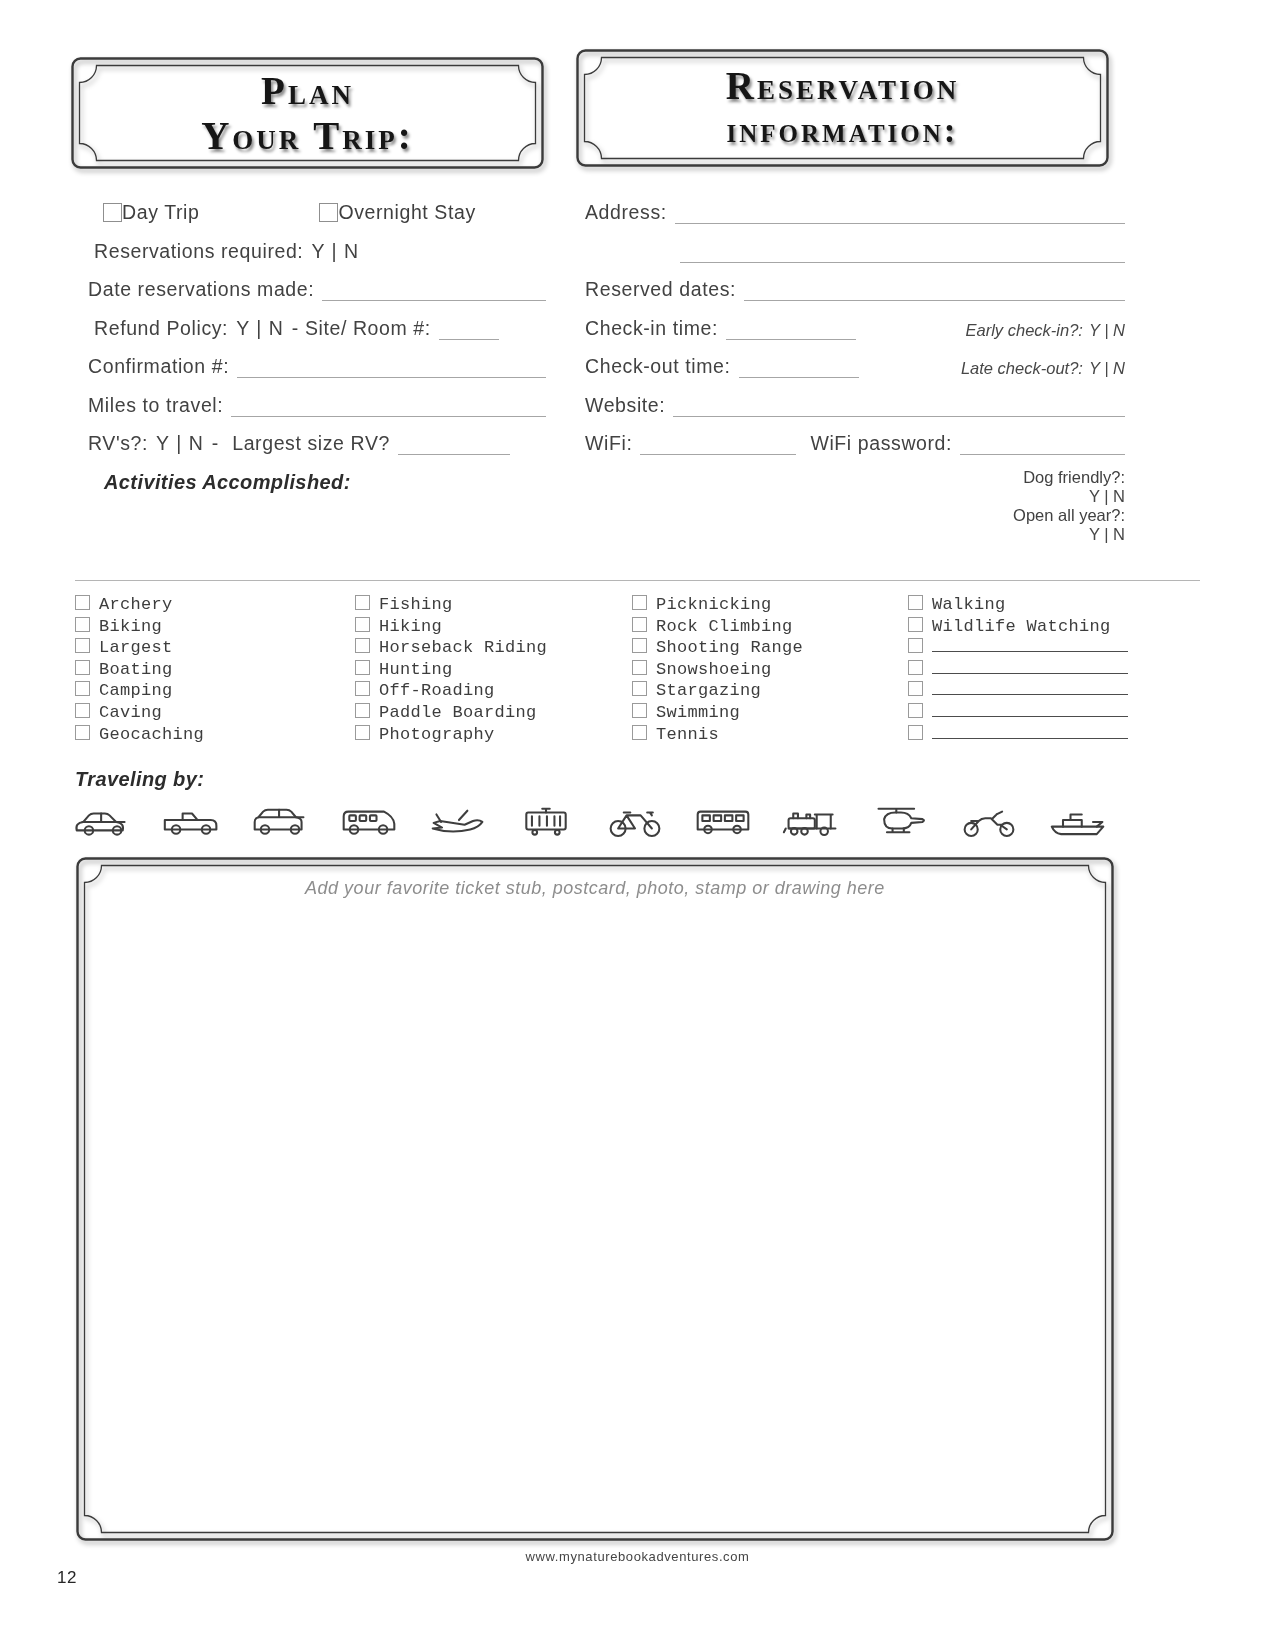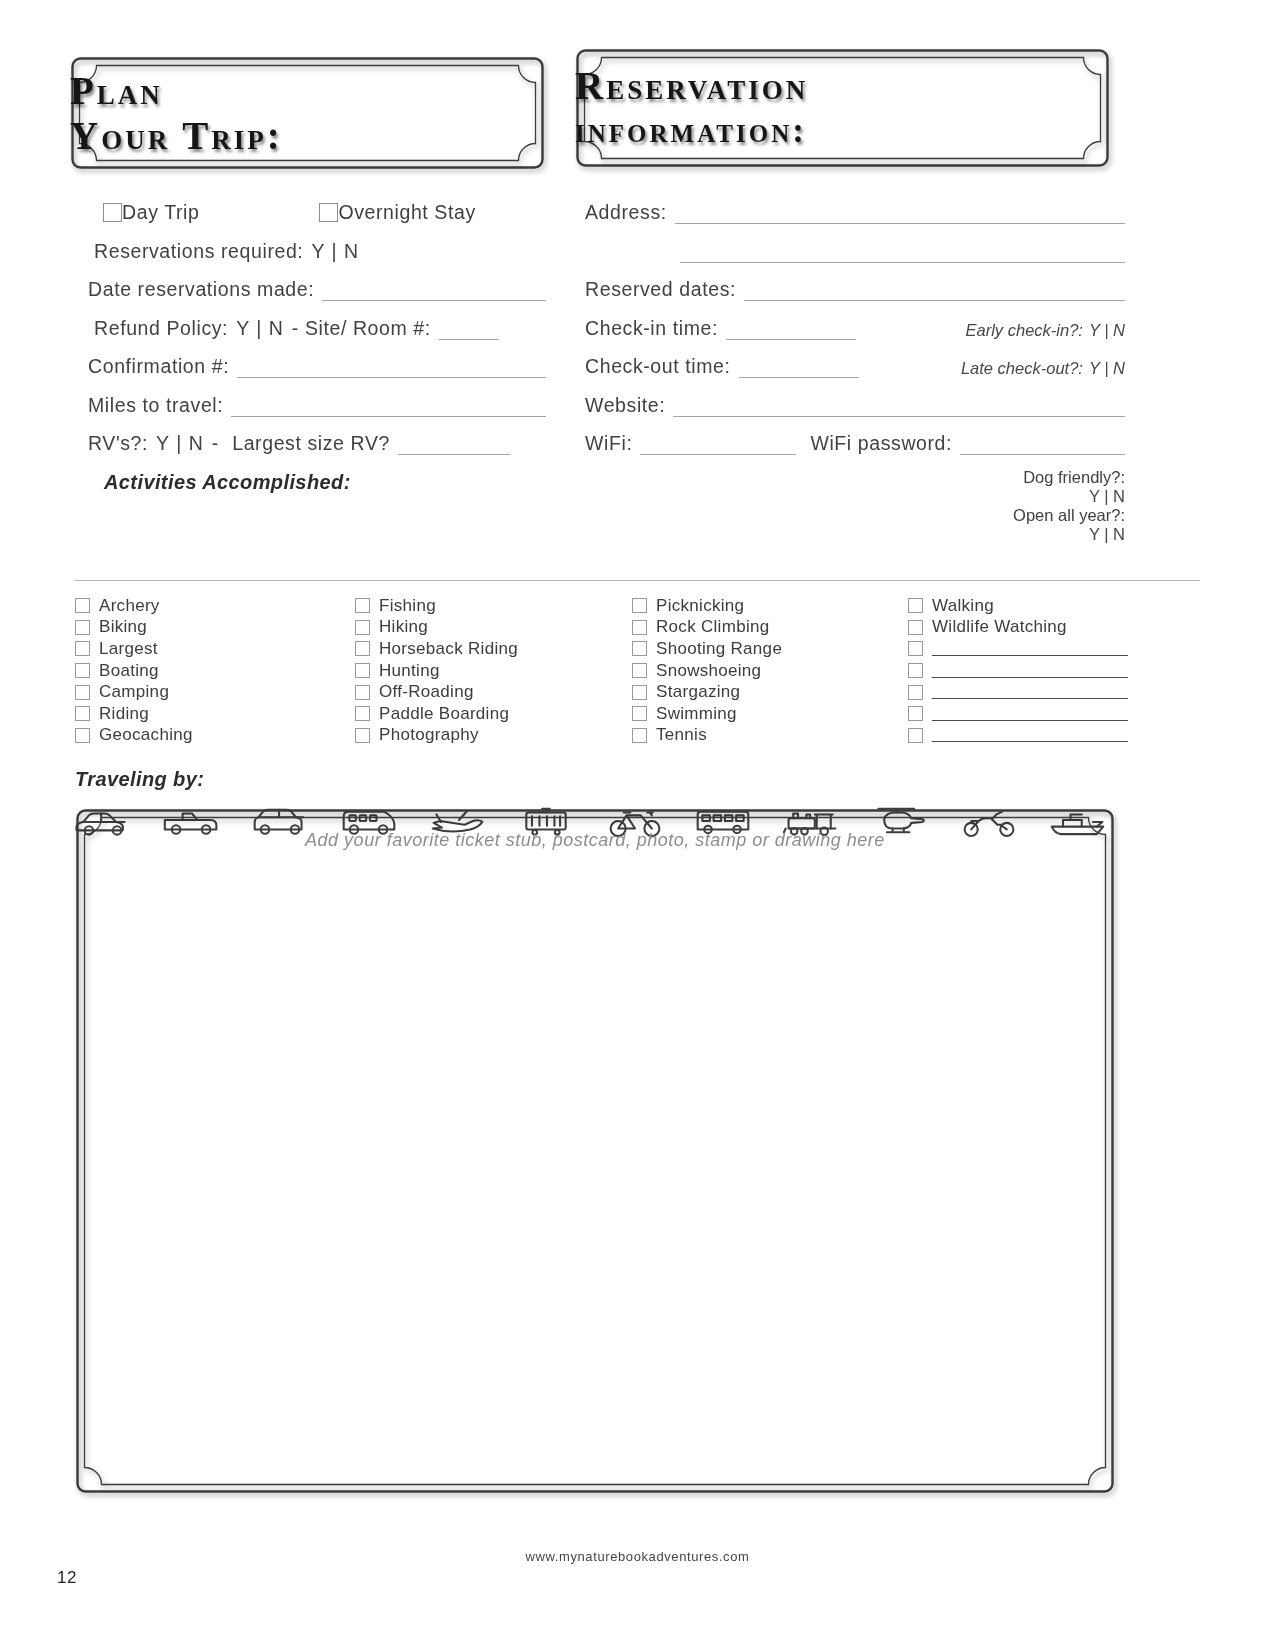--- a/index.html
+++ b/index.html
@@ -3,21 +3,21 @@
 <meta charset="utf-8">
 <style>
   html,body{margin:0;padding:0;background:#ffffff;}
   .page{position:relative;width:1275px;height:1650px;background:#fff;overflow:hidden;
         font-family:"Liberation Sans","DejaVu Sans",sans-serif;color:#414141;}
 
   
   .fancy-frame{position:absolute;}
   .frame-svg{position:absolute;inset:0;filter:drop-shadow(2px 3px 2.5px rgba(0,0,0,0.35));}
   .frame-title{position:relative;z-index:1;height:100%;display:flex;flex-direction:column;
-               align-items:flex-start;justify-content:center;
+               align-items:center;justify-content:center;
                font-family:"Liberation Serif","DejaVu Serif",serif;font-weight:700;
                font-variant:small-caps;color:#161616;letter-spacing:3px;
                text-shadow:2px 2.5px 3px rgba(0,0,0,0.45);}
   .frame-title .t-line{line-height:45px;font-size:39px;}
   .frame-title .t-line.smaller{font-size:35px;}
 
   
   .col{position:absolute;}
   .row{display:flex;align-items:flex-end;height:26px;margin-bottom:12.5px;white-space:nowrap;}
   .lbl{font-size:19.5px;letter-spacing:0.6px;color:#424242;}
@@ -30,36 +30,36 @@
   .spacer{flex:1;}
   .dash{margin:0 8px;font-size:19.5px;}
   .cb-big{width:17px;height:17px;border:1.5px solid #8f8f8f;background:#fff;display:inline-block;margin-bottom:2px;}
   .cb-lbl{font-size:19.5px;letter-spacing:0.6px;color:#3f3f3f;}
   .section-head{font-size:20px;font-weight:700;font-style:italic;color:#2c2c2c;letter-spacing:0.4px;}
 
   
   .divider{position:absolute;left:75px;top:580px;width:1125px;height:0;border-top:1px solid #b5b5b5;}
   #activities-grid{position:absolute;left:75px;top:595px;width:1125px;display:grid;
                    grid-template-columns:280px 277px 276px 1fr;}
-  .act-row{display:flex;align-items:center;height:21.6px;}
+  .act-row{display:flex;align-items:flex-start;height:21.6px;font-family:Liberation Mono, monospace;}
   .cb{width:13px;height:13px;border:1.3px solid #9a9a9a;background:#fff;flex:none;}
   .act-label{margin-left:9px;font-size:17px;letter-spacing:0.3px;color:#3d3d3d;white-space:nowrap;}
   .act-line{margin-left:9px;width:196px;border-bottom:1.6px solid #4c4c4c;height:13px;}
 
   
   #traveling-head{position:absolute;left:75px;top:768px;}
   #vehicles-row{position:absolute;left:73px;top:800px;width:1035px;display:flex;
                 justify-content:space-between;align-items:center;}
   .vehicle{display:inline-block;width:60px;height:42px;}
   .vehicle svg{width:100%;height:100%;}
   .vehicle path,.vehicle rect,.vehicle circle{fill:none;stroke:#3e3e3e;stroke-width:2.2;
                 stroke-linecap:round;stroke-linejoin:round;}
 
   
-  #photo-frame{left:75px;top:808px;width:1040px;height:686px;}
+  #photo-frame{left:75px;top:856px;width:1040px;height:686px;}
   .photo-caption{position:relative;z-index:1;text-align:center;padding-top:22px;
                  font-style:italic;font-size:18px;letter-spacing:0.5px;color:#8d8d8d;}
 
   
   #footer-url{position:absolute;left:0;top:1549px;width:1275px;text-align:center;
               font-size:13px;letter-spacing:0.6px;color:#454545;}
   #page-number{position:absolute;left:57px;top:1568px;font-size:17px;color:#262626;letter-spacing:0.5px;}
 </style>
 </head>
 <body>
@@ -210,21 +210,21 @@
         <div class="act-row">
           <span class="cb"></span>
           <span class="act-label">Boating</span>
         </div>
         <div class="act-row">
           <span class="cb"></span>
           <span class="act-label">Camping</span>
         </div>
         <div class="act-row">
           <span class="cb"></span>
-          <span class="act-label">Riding</span>
+          <span class="act-label">Caving</span>
         </div>
         <div class="act-row">
           <span class="cb"></span>
           <span class="act-label">Geocaching</span>
         </div>
       </div>
       <div>
         <div class="act-row">
           <span class="cb"></span>
           <span class="act-label">Fishing</span>

